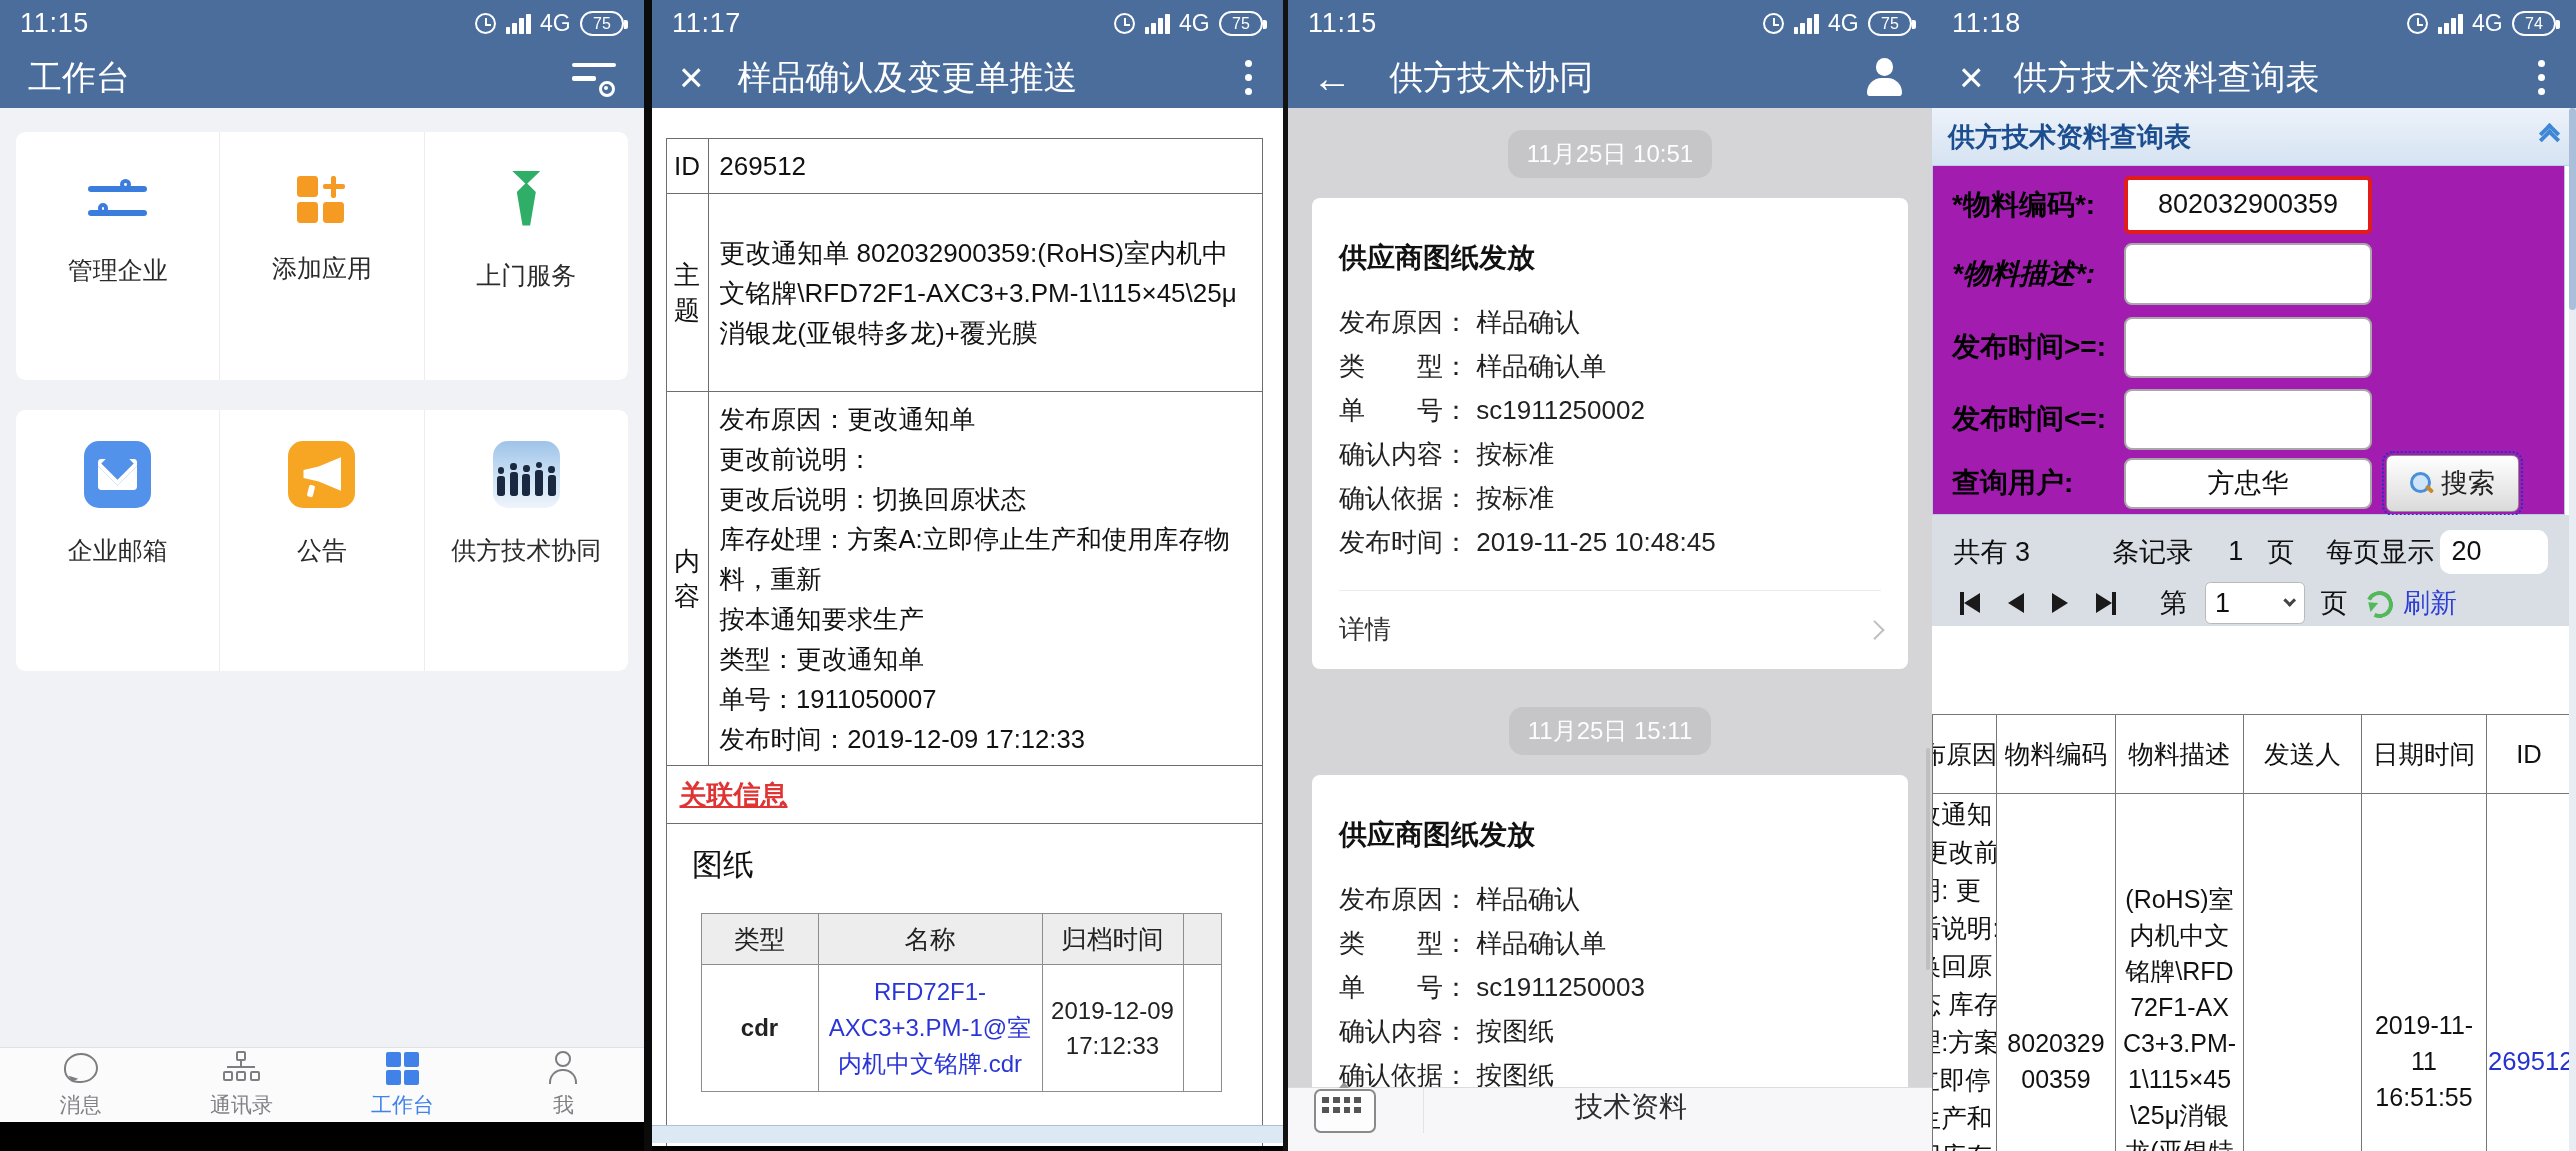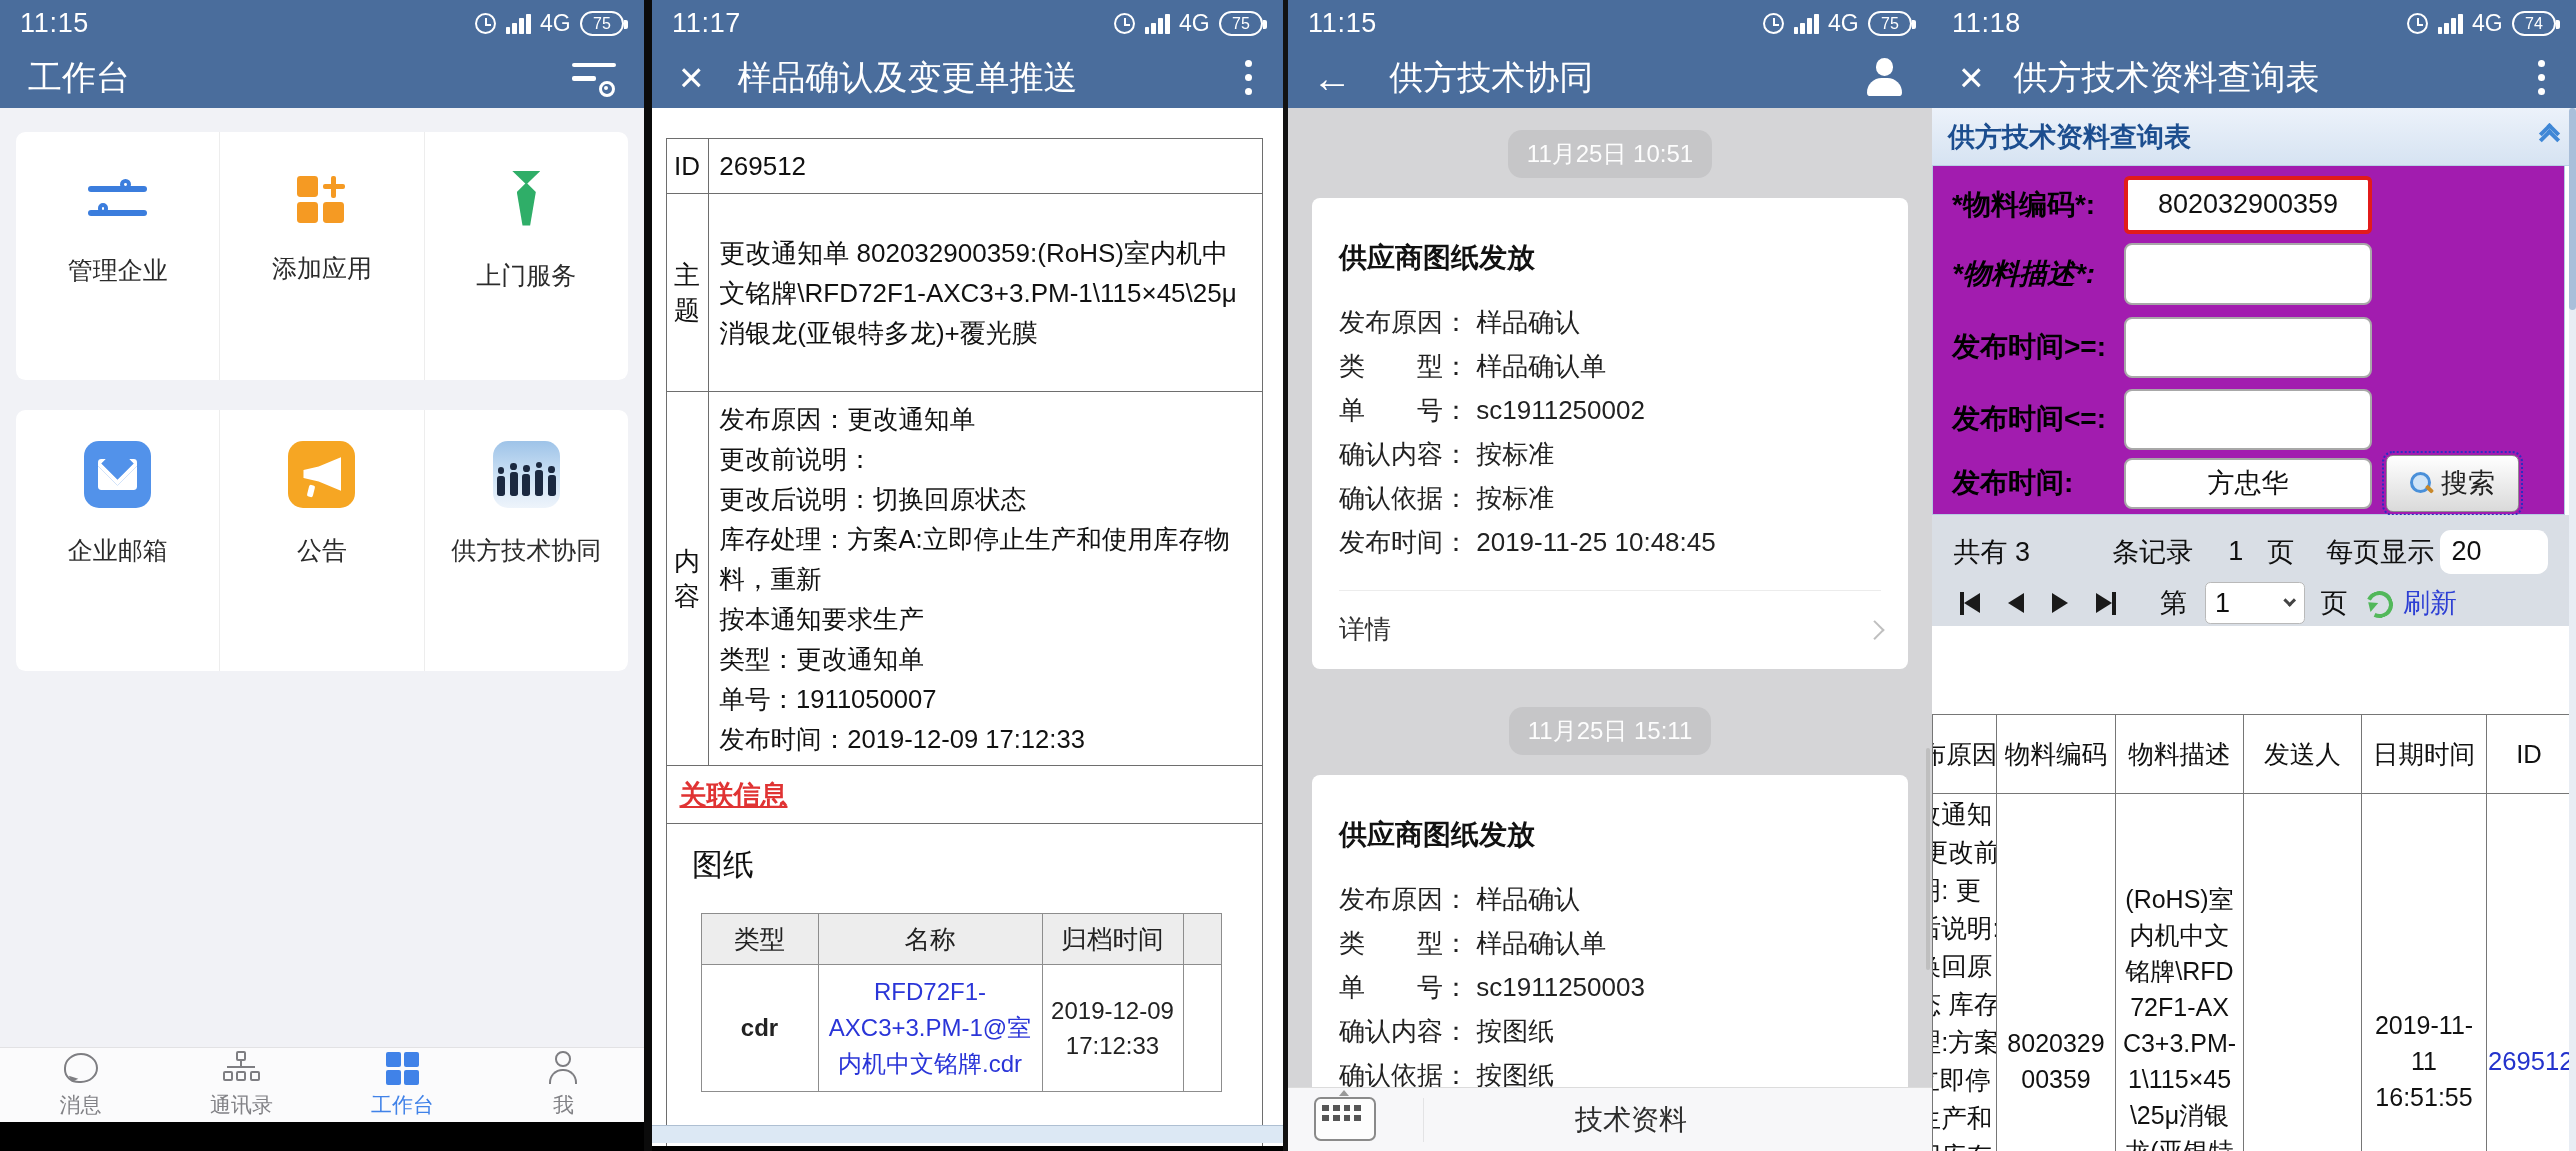--- a/index.html
+++ b/index.html
@@ -132,21 +132,21 @@
   .chatarea{position:absolute;top:108px;left:0;right:0;bottom:65px;background:#d5d5d7;overflow:hidden;}
   .pill{width:max-content;margin:21.6px auto 0;background:#c6c6c8;color:#fdfdfd;font-size:24px;padding:8px 19px;border-radius:14px;}
   .msgcard{background:#fff;border-radius:8px;margin:20px 24px 0;padding:28px 27px 0;}
   .msg-title{font-size:28px;font-weight:bold;color:#111;margin:13.5px 0 23px 0;}
   .msg-row{font-size:26px;color:#222;line-height:44px;}
   .msg-div{border-top:1.3px solid #ececec;margin-top:25.6px;}
   .detail-row{height:78px;display:flex;align-items:center;}
   .detail-lbl{font-size:26px;color:#333;}
   .chev-r{margin-left:auto;width:13.5px;height:13.5px;border-top:2.7px solid #bfbfbf;border-right:2.7px solid #bfbfbf;transform:rotate(45deg);}
   .s3-scroll{position:absolute;right:2px;top:640px;width:4px;height:222px;background:#b9b9b9;border-radius:2px;opacity:.8;}
-  .s3-bottom{position:absolute;left:0;right:0;bottom:0;height:65px;background:#f7f7f9;border-top:1.3px solid #dcdcdc;display:flex;align-items:center;}
+  .s3-bottom{position:absolute;left:0;right:0;bottom:0;height:65px;background:#f7f7f9;border-top:1.3px solid #dcdcdc;display:flex;align-items:flex-start;}
   .kb-wrap{position:relative;margin-left:25.6px;width:62px;height:49px;}
   .kb-caret{position:absolute;left:25.6px;top:-10.8px;width:0;height:0;border:5.4px solid transparent;border-bottom:6.7px solid #999;}
   .kb{position:absolute;left:0;top:1.3px;width:62px;height:44px;border:2px solid #8a8a8a;border-radius:6.7px;background:#fdfdfd;padding:6px 6.7px 0;}
   .kb .r{display:flex;gap:4px;margin-bottom:4px;}
   .kb .r i{width:6.7px;height:6px;background:#555;}
   .kb .sp{width:23px;height:5.4px;background:#777;margin:0 auto;}
   .s3-divider{width:1.3px;height:70%;background:#e3e3e5;margin-left:47px;}
   .s3-action{flex:1;text-align:center;font-size:28px;color:#2c2c2c;margin-right:94px;}
 
   
@@ -525,21 +525,21 @@
       </div>
       <div class="frow" style="top:150px;height:62px;">
         <span class="flabel">发布时间&gt;=:</span>
         <span class="finput" style="height:61px;"></span>
       </div>
       <div class="frow" style="top:222px;height:62px;">
         <span class="flabel">发布时间&lt;=:</span>
         <span class="finput" style="height:61px;"></span>
       </div>
       <div class="frow" style="top:290px;height:54px;">
-        <span class="flabel">发布时间:</span>
+        <span class="flabel">查询用户:</span>
         <span class="finput" style="height:51px;">方忠华</span>
         <span class="searchbtn">
           <span class="mag"></span>
           <span>搜索</span>
         </span>
       </div>
     </div>
 
     <div class="pgbar">
       <div class="pg1">

